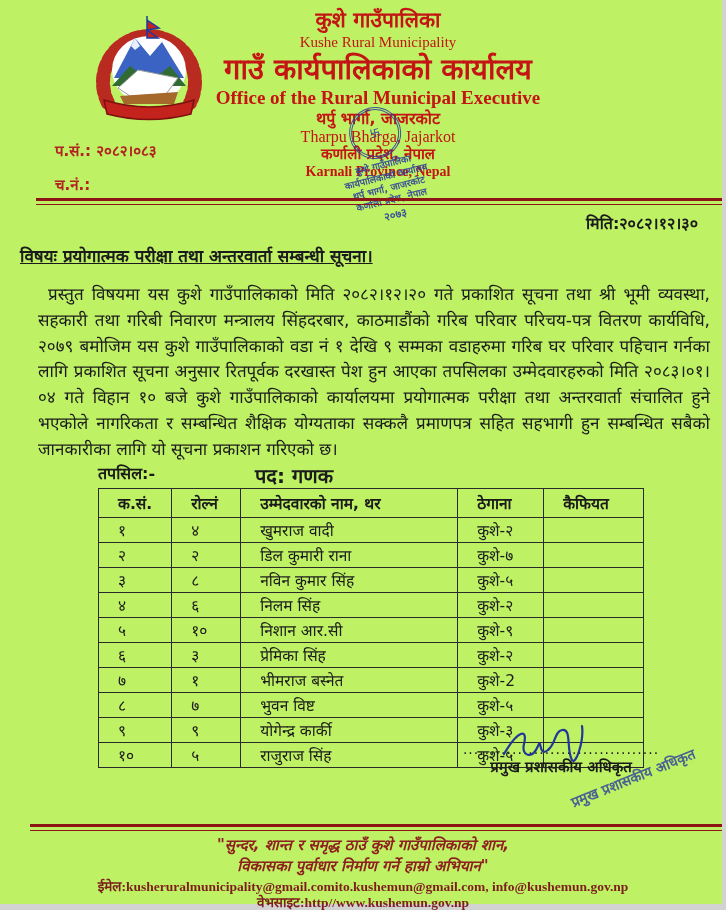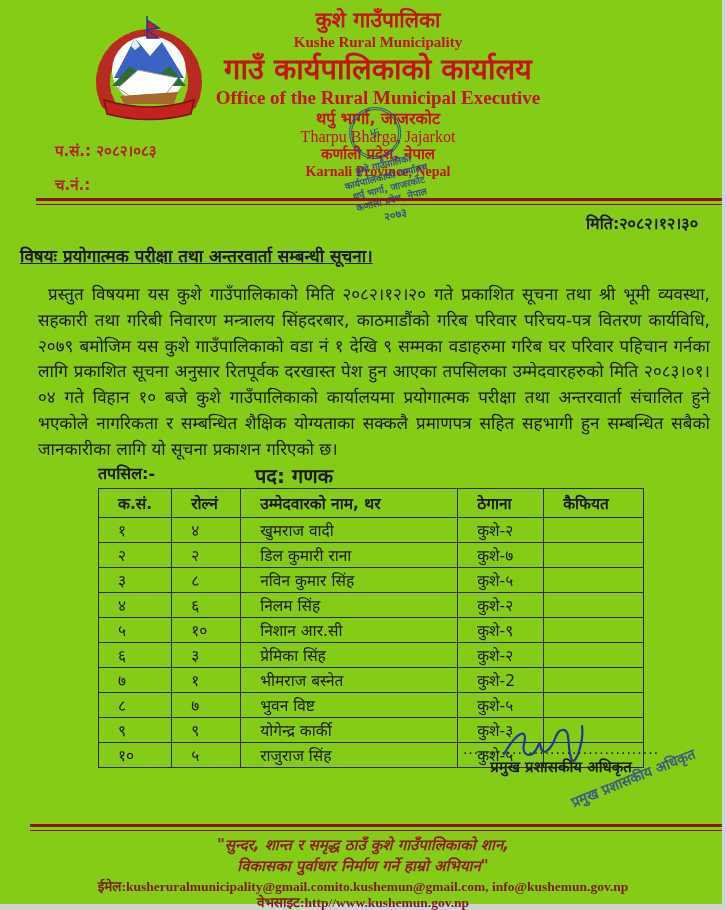--- a/index.html
+++ b/index.html
@@ -1,32 +1,32 @@
 <!DOCTYPE html>
 <html><head>
 <meta charset="utf-8">
 <style>
   * { margin:0; padding:0; box-sizing:border-box; }
   html,body { background:#e9e9e9; }
   .page {
     position:relative; width:726px; height:910px; margin:0 auto;
-    background:#84cc16; overflow:hidden;
+    background:#bef264; overflow:hidden;
     font-family:"DejaVu Sans", sans-serif;
     box-shadow: inset -4px -6px 0 #d2d2d2;
     color:#1b1b1b;
   }
   .np { font-family:"DejaVu Sans", sans-serif; }
   .en { font-family:"Liberation Serif","DejaVu Serif", serif; }
 
   
   .logo { position:absolute; left:90px; top:8px; width:118px; height:120px; }
   .head-center { position:absolute; left:100px; right:70px; top:8px; text-align:center; }
   .red   { color:#c41414; }
   .h-np1 { font-size:21px; font-weight:bold; line-height:25px; }
-  .h-en1 { font-size:15px; font-weight:bold; line-height:19px; }
+  .h-en1 { font-size:15px; font-weight:normal; line-height:19px; }
   .h-np2 { font-size:29px; font-weight:bold; line-height:34px; }
   .h-en2 { font-size:19px; font-weight:bold; line-height:23px; }
   .h-np3 { font-size:16px; font-weight:bold; line-height:19px; }
   .h-en3 { font-size:16px; font-weight:normal; line-height:17px; }
   .h-np4 { font-size:15px; font-weight:bold; line-height:18px; }
   .h-en4 { font-size:14px; font-weight:bold; line-height:17px; }
 
   .refblock { position:absolute; left:55px; top:140px; color:#b22222; font-weight:bold; font-size:15px; }
   .refblock div { margin-bottom:14px; }
 

